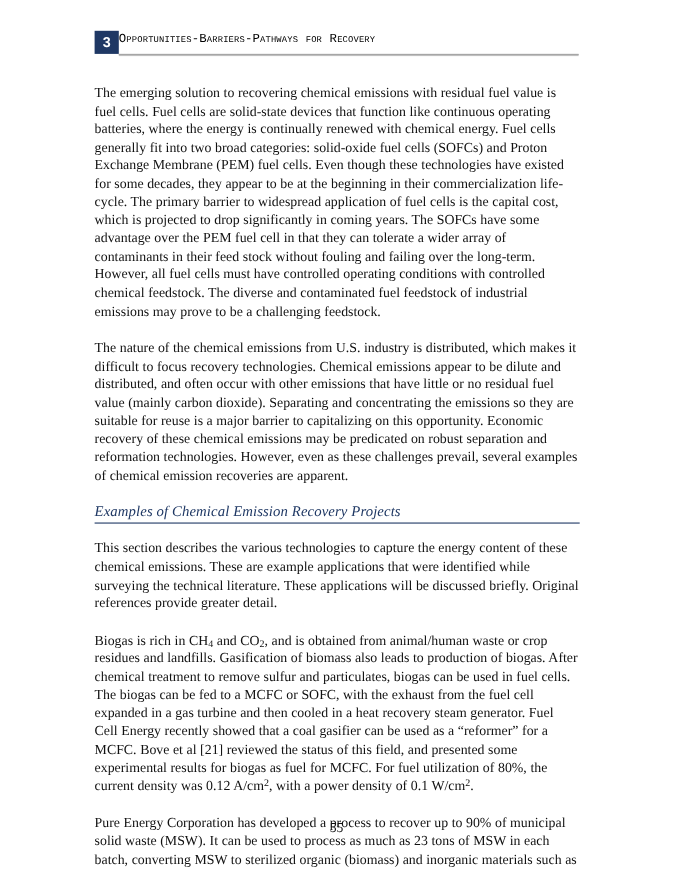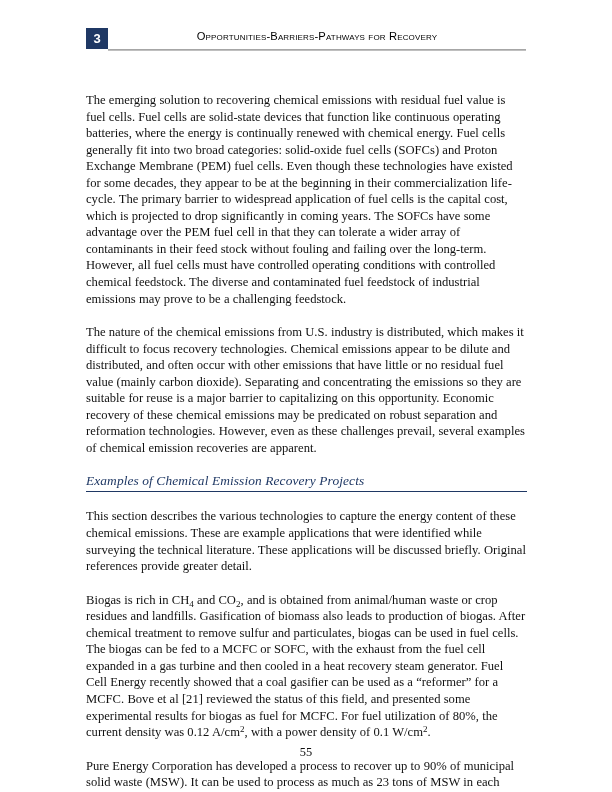--- a/index.html
+++ b/index.html
@@ -45,22 +45,22 @@
     font-size: 13px;
     line-height: 21px;
     text-align: center;
     letter-spacing: 0px;
   }
   .header-title {
     position: absolute;
     left: 22px;
     top: 2px;
     width: 418px;
-    text-align: center;
-    font-family: Liberation Sans, sans-serif;
+    text-align: left;
+    font-family: Liberation Mono, monospace;
     font-size: 11.2px;
     font-variant: small-caps;
     letter-spacing: 0.15px;
     color: #000000;
     white-space: nowrap;
   }
   .header-rule {
     position: absolute;
     left: 22px;
     top: 21px;
@@ -72,21 +72,21 @@
   }
 
   
   .content {
     position: absolute;
     left: 86px;
     top: 76px;
     width: 441px;
   }
   p.body-par {
-    margin: 16px 0 17px 0;
+    margin: 0 0 17px 0;
     font-size: 12.6px;
     line-height: 16.55px;
     text-align: left;
     color: #111111;
     word-spacing: 0.1px;
   }
 
   sub { font-size: 0.72em; line-height: 0; vertical-align: -0.28em; }
   sup { font-size: 0.72em; line-height: 0; vertical-align: 0.42em; }
 

